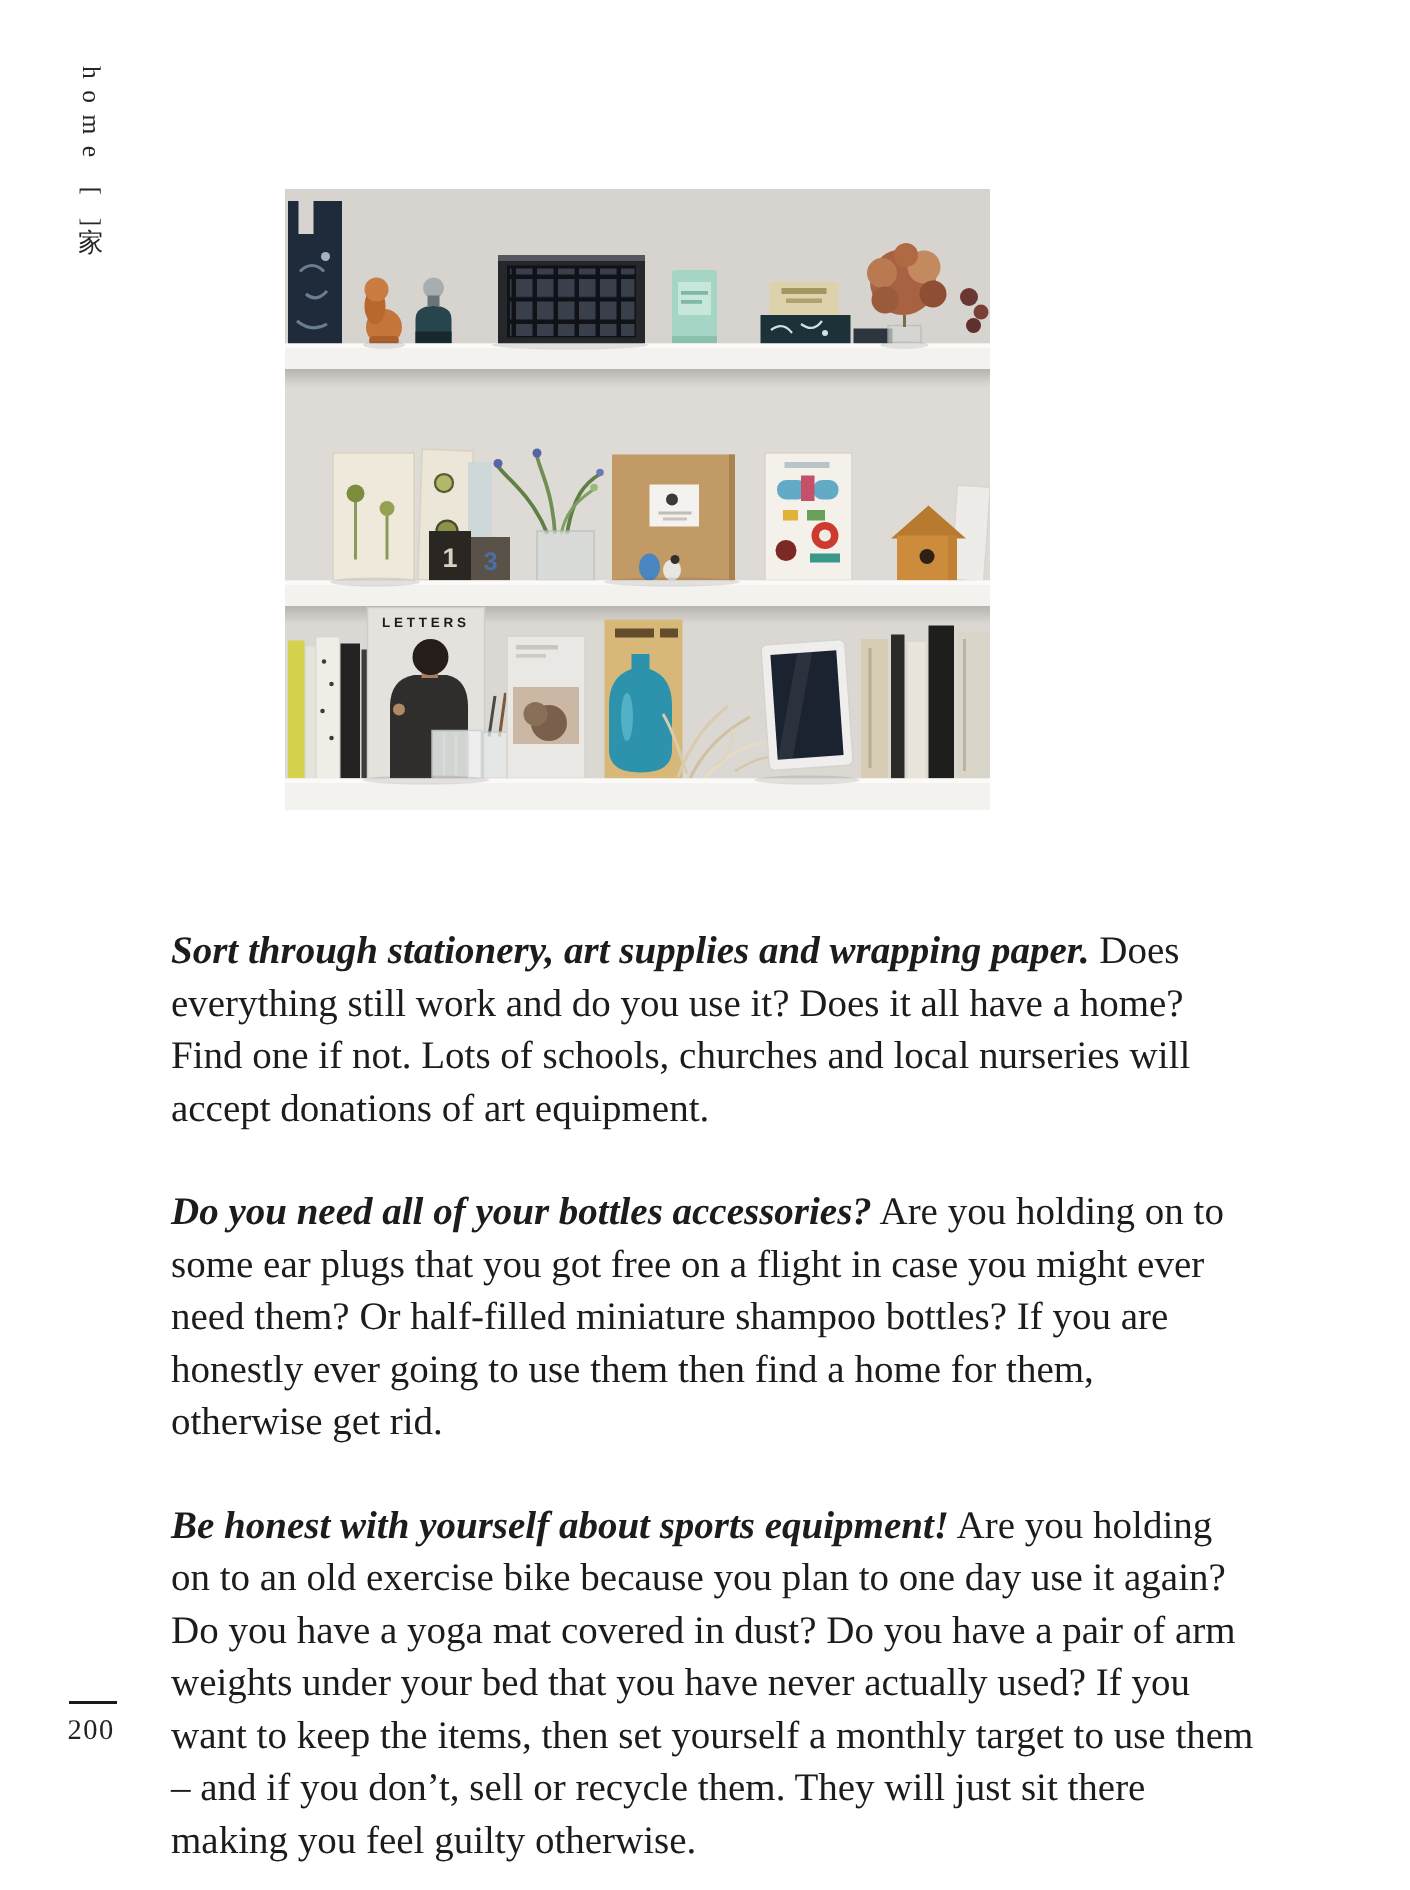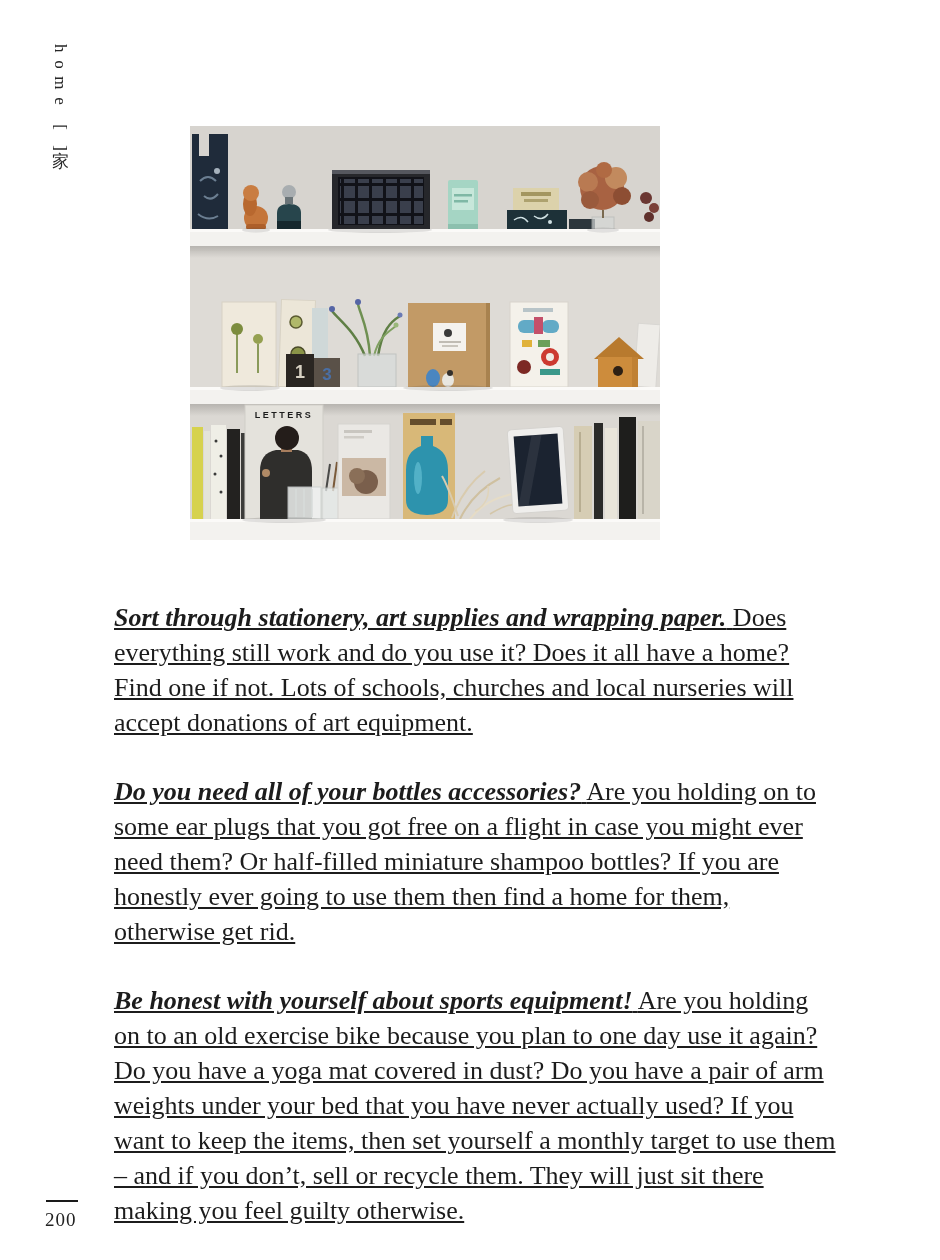--- a/index.html
+++ b/index.html
@@ -15,24 +15,24 @@
   }
   .photo{
     position:absolute;left:190px;top:126px;width:470px;height:414px;
     overflow:hidden;
   }
   .photo svg{display:block;}
   .text-block{
     position:absolute;left:114px;top:600px;width:722px;
     font-size:26px;line-height:35px;color:#1c1c1c;
   }
-  .text-block p{margin:0 0 34px 0;text-decoration:underline;}
+  .text-block p{margin:16px 0 34px 0;}
   .lead{font-weight:bold;font-style:italic;}
   .footer{
-    position:absolute;left:45px;top:1200px;width:60px;
+    position:absolute;left:45px;top:1134px;width:60px;
   }
   .footer-rule{width:32px;height:2px;background:#1a1a1a;margin:0 0 7px 1px;}
   .page-number{font-size:19px;letter-spacing:1px;color:#222;}
 </style>
 </head>
 <body>
 
 <div class="page">
 
   <div class="vlabel">home [家]</div>

